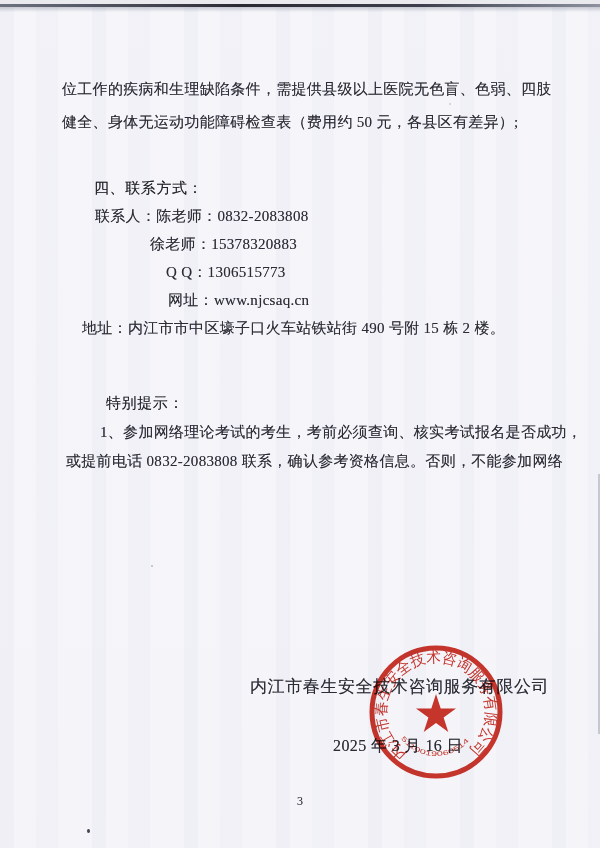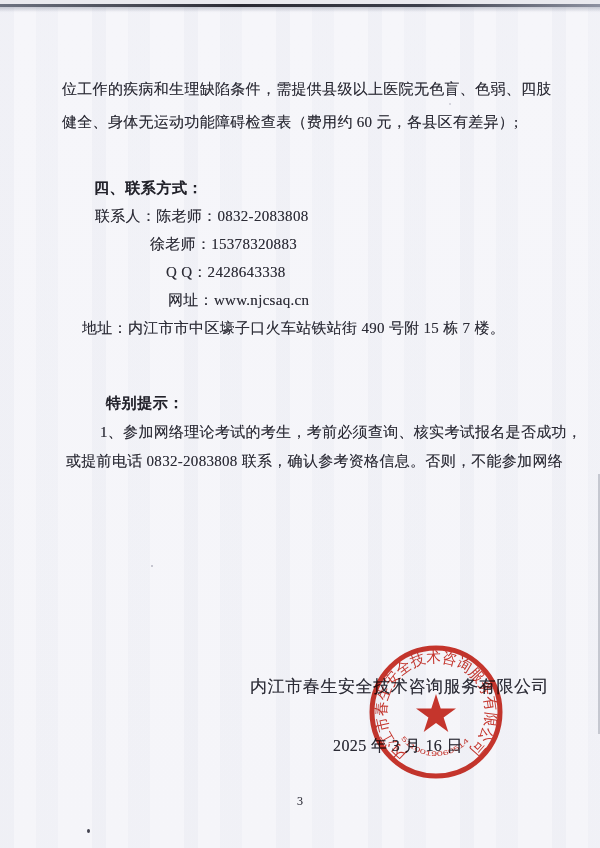--- a/index.html
+++ b/index.html
@@ -38,21 +38,21 @@
   .line{
     position:absolute;
     white-space:nowrap;
     color:#2c2c36;
     font-size:15px;
     letter-spacing:.3px;
     text-shadow:0 0 .5px rgba(46,46,58,.5);
   }
   .heading{
     font-family:"Liberation Sans","DejaVu Sans",sans-serif;
-    font-weight:700;
+    font-weight:400;
     color:#22222a;
     letter-spacing:.6px;
   }
   .l-b1{top:76px;left:62px;}
   .l-b2{top:109px;left:62px;}
   .l-b3{top:141px;left:95px;}
   .l-ch{top:175px;left:94px;font-size:15px;}
   .l-c1{top:203px;left:95px;}
   .l-c2{top:231px;left:150px;}
   .l-c3{top:259px;left:166px;}
@@ -80,28 +80,28 @@
 <div class="page">
 
   <div class="scan-edge-top"></div>
   <div class="scan-edge-top-fade"></div>
   <div class="scan-edge-right"></div>
   <div class="speck speck-a"></div>
   <div class="speck speck-b"></div>
   <div class="speck speck-c"></div>
 
   <div class="line l-b1">位工作的疾病和生理缺陷条件，需提供县级以上医院无色盲、色弱、四肢</div>
-  <div class="line l-b2">健全、身体无运动功能障碍检查表（费用约 60 元，各县区有差异）;</div>
+  <div class="line l-b2">健全、身体无运动功能障碍检查表（费用约 50 元，各县区有差异）;</div>
 
   <div class="line l-ch heading">四、联系方式：</div>
   <div class="line l-c1">联系人：陈老师：0832-2083808</div>
   <div class="line l-c2">徐老师：15378320883</div>
-  <div class="line l-c3">Q Q：2428643338</div>
+  <div class="line l-c3">Q Q：1306515773</div>
   <div class="line l-c4">网址：www.njcsaq.cn</div>
-  <div class="line l-c5">地址：内江市市中区壕子口火车站铁站街 490 号附 15 栋 7 楼。</div>
+  <div class="line l-c5">地址：内江市市中区壕子口火车站铁站街 490 号附 15 栋 2 楼。</div>
 
   <div class="line l-nh heading">特别提示：</div>
   <div class="line l-n1">1、参加网络理论考试的考生，考前必须查询、核实考试报名是否成功，</div>
   <div class="line l-n2">或提前电话 0832-2083808 联系，确认参考资格信息。否则，不能参加网络</div>
 
   <div class="line l-company">内江市春生安全技术咨询服务有限公司</div>
   <div class="line l-date">2025 年 3 月 16 日</div>
 
   <svg class="seal" viewBox="0 0 140 140">
     <defs>

